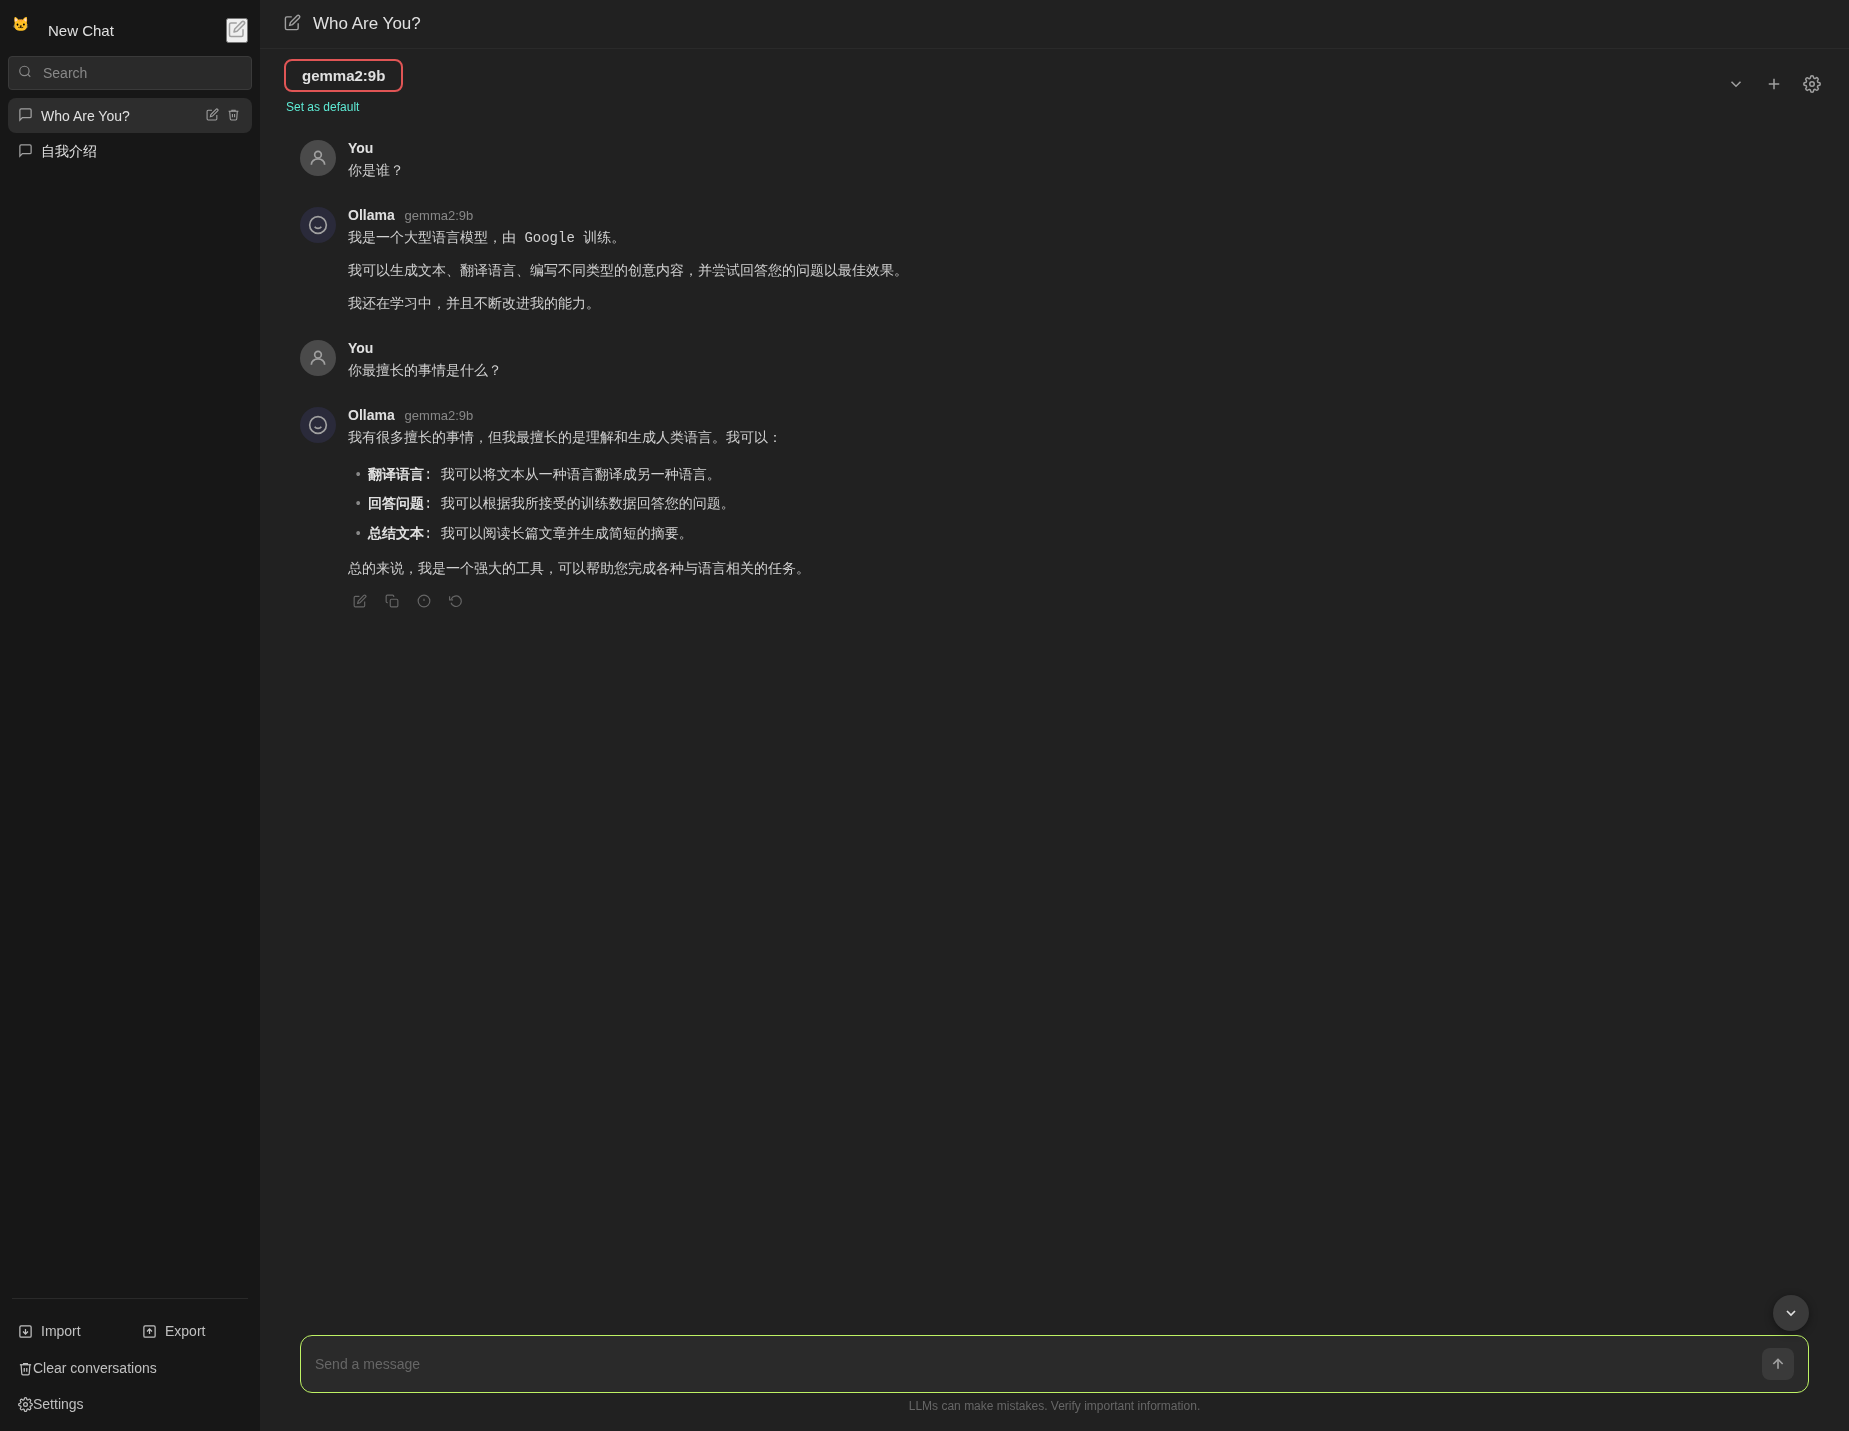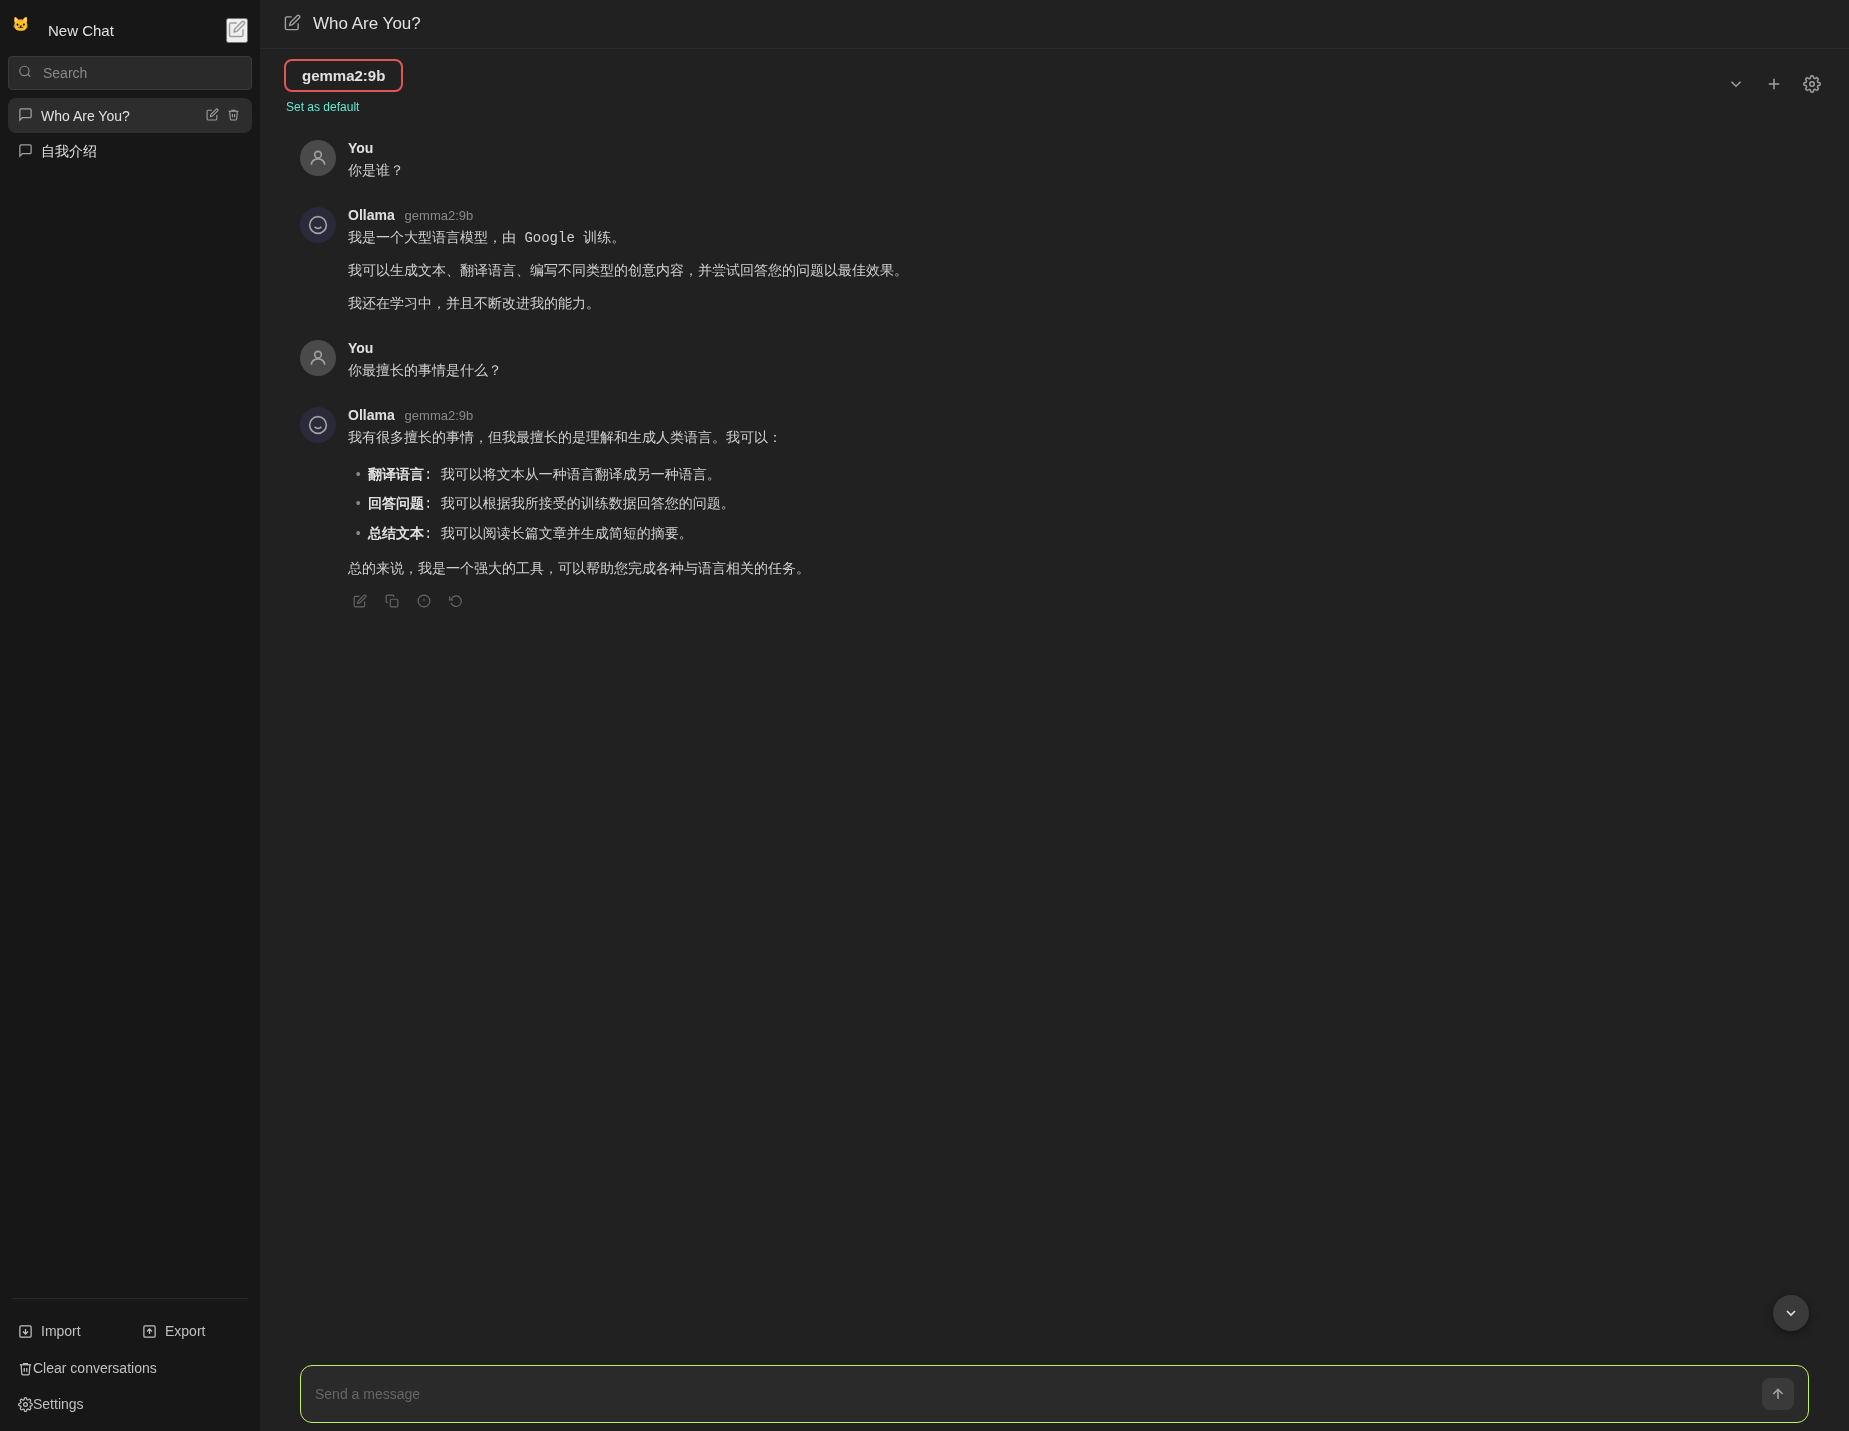--- a/index.html
+++ b/index.html
@@ -645,15 +645,16 @@
   <div class="input-area">
     <div class="input-box">
       <input type="text" placeholder="Send a message" style="">
       <button class="send-btn">
         <svg width="16" height="16" viewBox="0 0 24 24" fill="none" stroke="currentColor" stroke-width="2.5">
             <line x1="12" y1="19" x2="12" y2="5"></line>
             <polyline points="5 12 12 5 19 12"></polyline>
           </svg>
       </button>
     </div>
+    <div class="disclaimer">LLMs can make mistakes. Verify important information.</div>
   </div>
 
 </div>
 
 </body></html>

